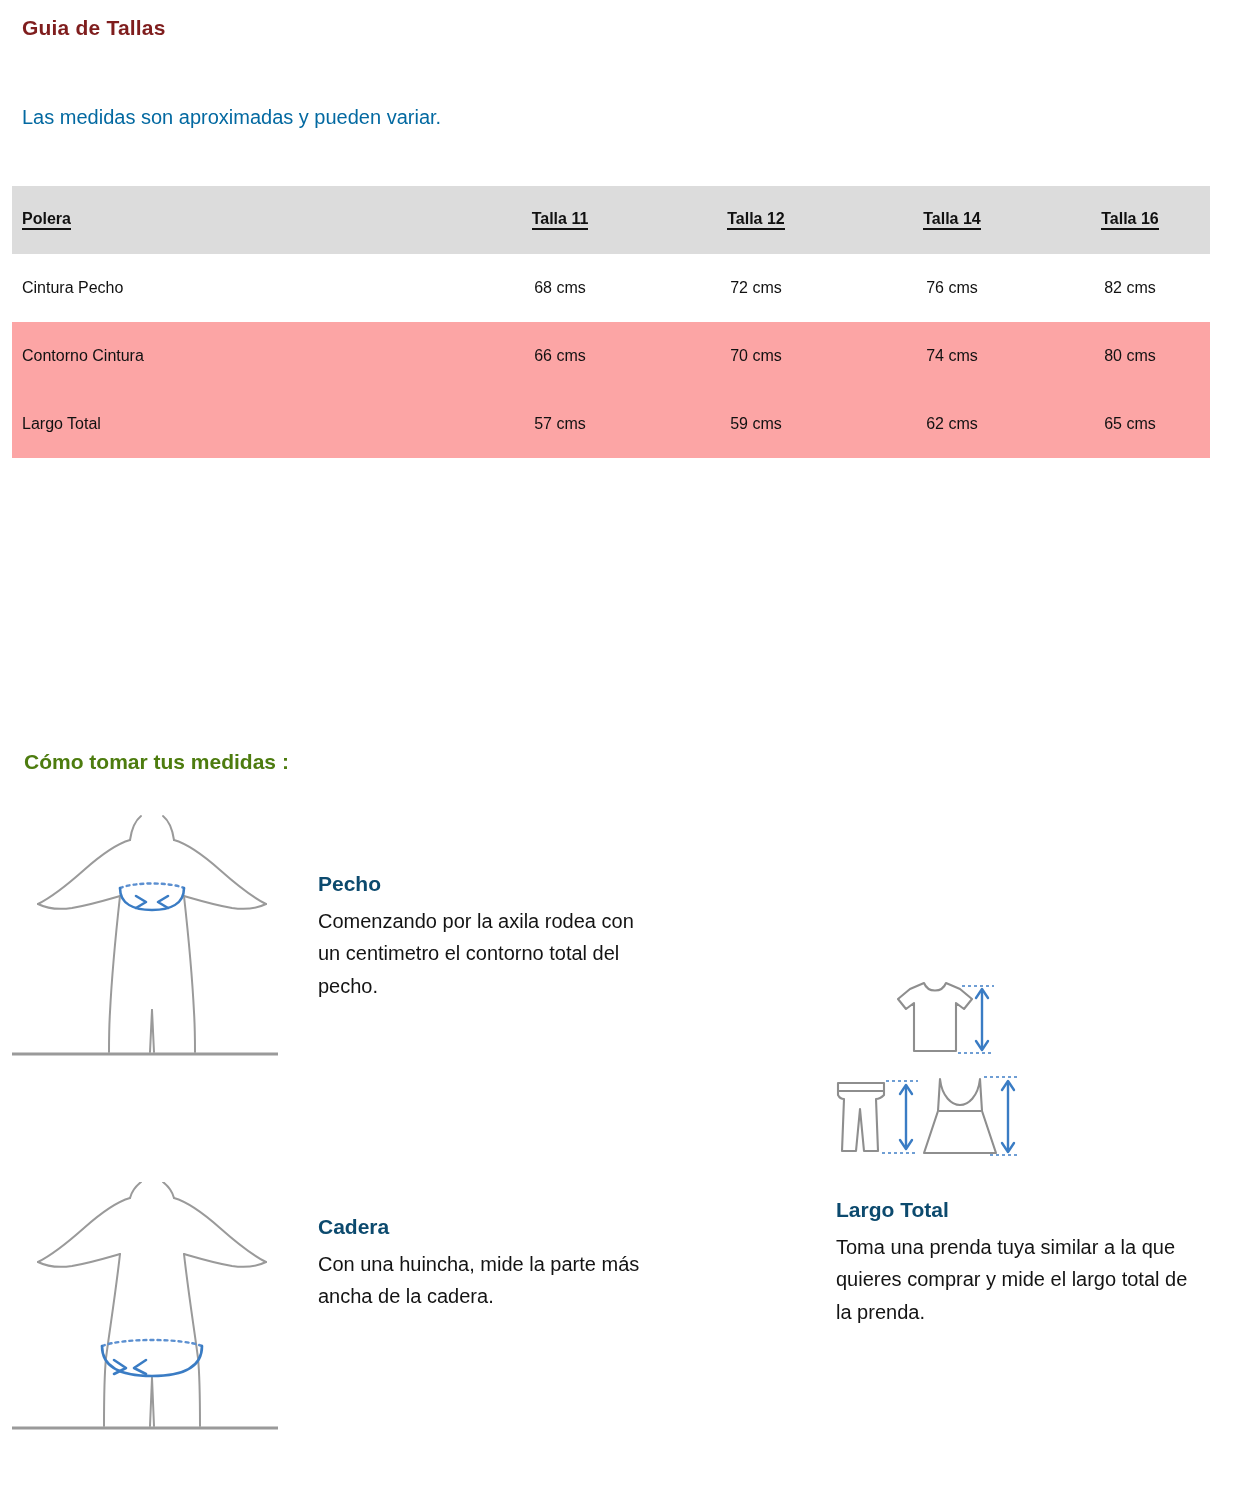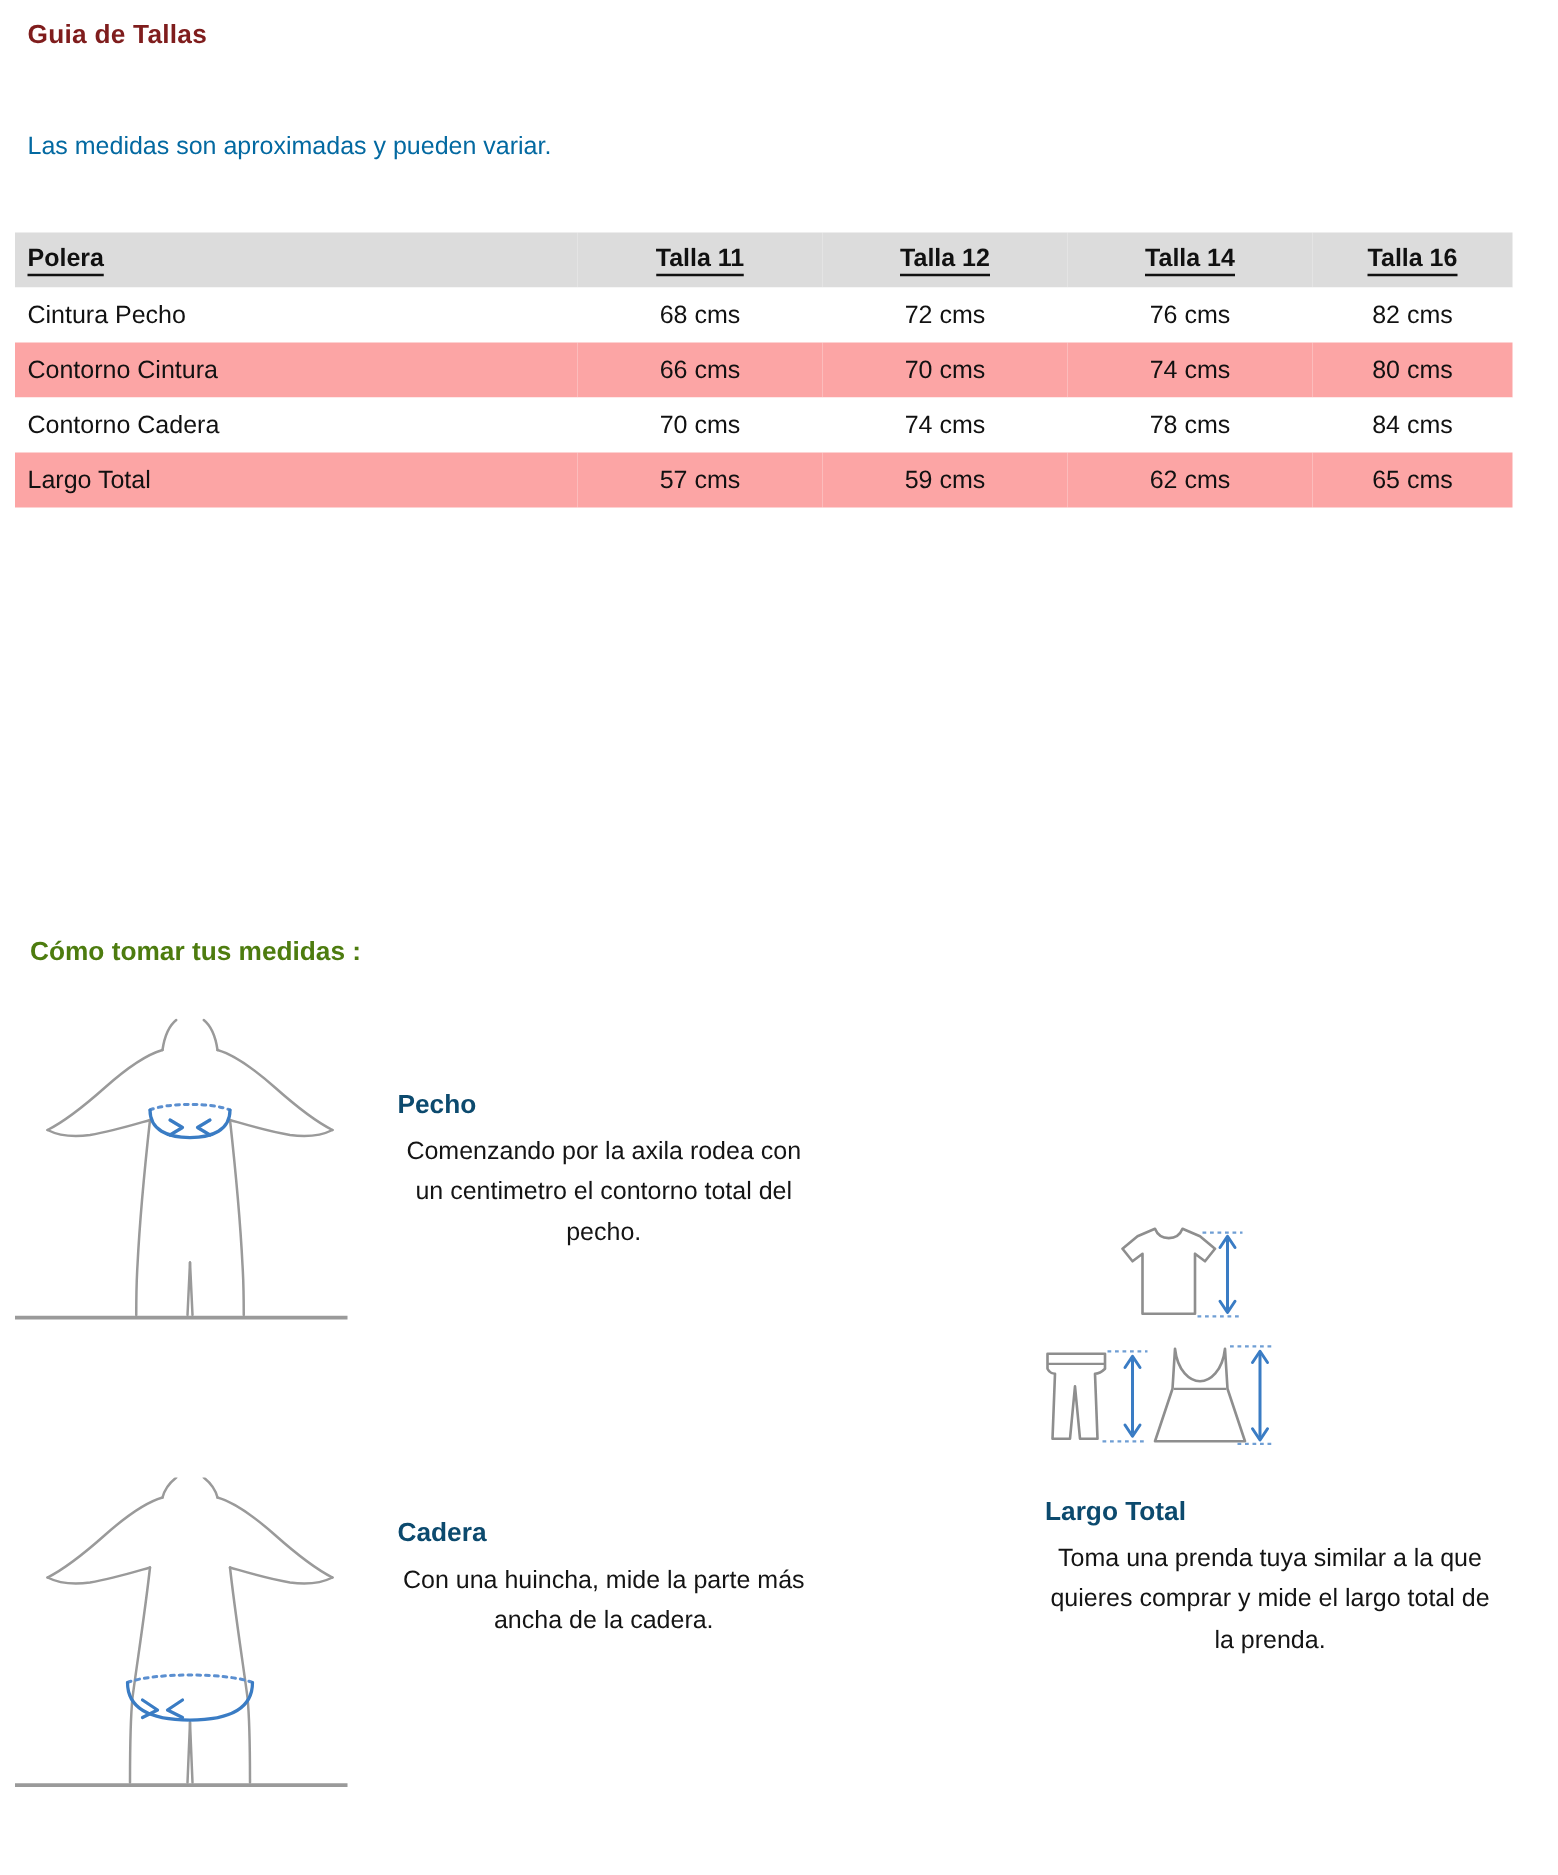--- a/index.html
+++ b/index.html
@@ -44,25 +44,25 @@
     top: 186px;
     width: 1198px;
   }
   table.size-table {
     width: 100%;
     border-collapse: collapse;
     table-layout: fixed;
   }
   table.size-table td,
   table.size-table th {
-    padding: 0;
+    padding: 12px;
     margin: 0;
     height: 44px;
     vertical-align: middle;
-    font-size: 20px;
+    font-size: 16px;
     font-weight: normal;
     color: #111111;
   }
   table.size-table thead tr {
     background: #dcdcdc;
   }
   table.size-table thead th {
     font-weight: bold;
     text-align: left;
   }
@@ -156,21 +156,20 @@
     color: #0c4a6e;
     margin: 0 0 10px 0;
     line-height: 1.1;
   }
   .blk-body {
     font-size: 20px;
     font-weight: normal;
     color: #141414;
     line-height: 1.62;
     margin: 0;
-    text-align: center;
   }
 
   svg { display: block; }
 </style>
 </head>
 <body>
 
 <div class="page-title">Guia de Tallas</div>
 
 <div class="page-note">Las medidas son aproximadas y pueden variar.</div>
@@ -211,27 +210,20 @@
         <td class="num">76 cms</td>
         <td class="num">82 cms</td>
       </tr>
       <tr class="shade">
         <td class="label">Contorno Cintura</td>
         <td class="num">66 cms</td>
         <td class="num">70 cms</td>
         <td class="num">74 cms</td>
         <td class="num">80 cms</td>
       </tr>
-      <tr class="plain">
-        <td class="label">Contorno Cadera</td>
-        <td class="num">70 cms</td>
-        <td class="num">74 cms</td>
-        <td class="num">78 cms</td>
-        <td class="num">84 cms</td>
-      </tr>
       <tr class="shade">
         <td class="label">Largo Total</td>
         <td class="num">57 cms</td>
         <td class="num">59 cms</td>
         <td class="num">62 cms</td>
         <td class="num">65 cms</td>
       </tr>
     </tbody>
   </table>
 </div>

